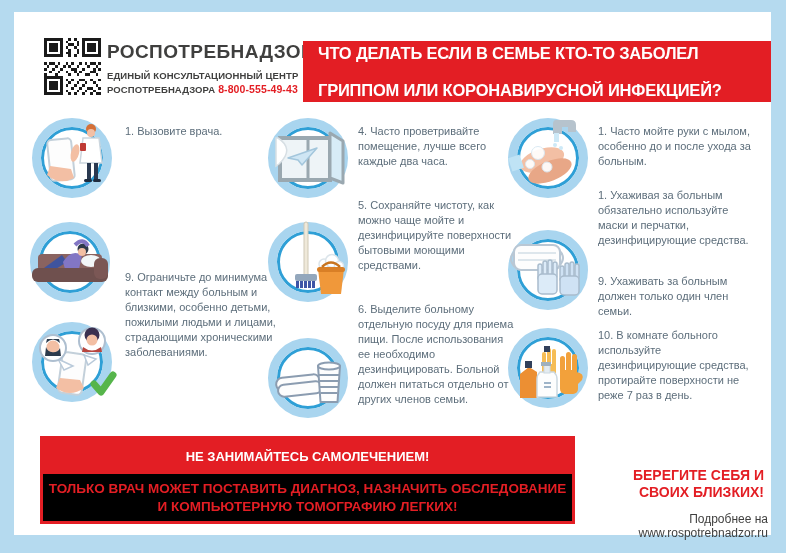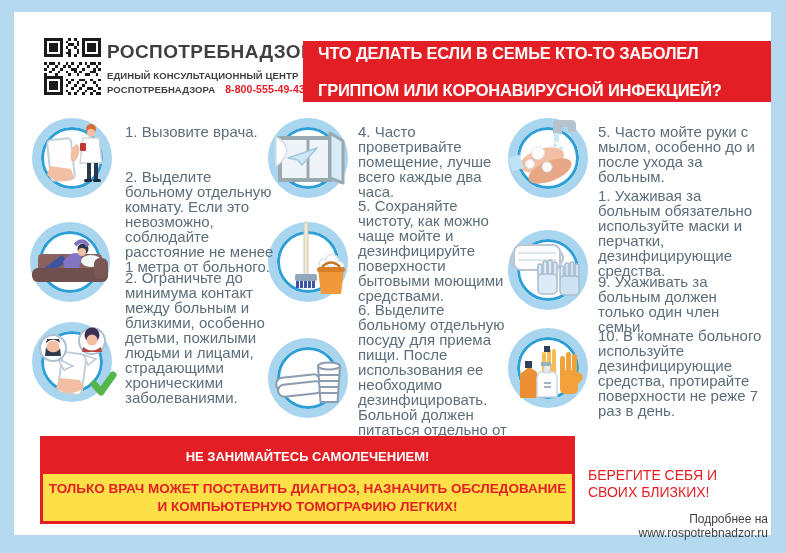--- a/index.html
+++ b/index.html
@@ -12,27 +12,27 @@
   *{margin:0;padding:0;box-sizing:border-box}
   body{font-family:"Liberation Sans",sans-serif;}
   .canvas{position:relative;width:786px;height:553px;background:#b5daef;overflow:hidden}
   .page{position:absolute;left:14px;top:12px;width:757px;height:523px;background:#fff}
 
   
   .qr{position:absolute;left:30px;top:26px;width:57px;height:57px}
   .brand-name{position:absolute;left:93px;top:29px;font-size:19px;font-weight:bold;color:var(--brand-text);letter-spacing:.4px;white-space:nowrap}
   .brand-sub{position:absolute;left:93px;font-size:9.5px;font-weight:bold;color:var(--brand-text);letter-spacing:.1px;white-space:nowrap}
   .sub1{top:58px}.sub2{top:71px}
-  .phone{color:var(--red);font-size:10.5px;font-weight:bold;margin-left:10px}
+  .phone{color:var(--red);font-size:10.5px;font-weight:bold;margin-left:3px}
   .banner{position:absolute;left:289px;top:29px;width:468px;height:61px;background:var(--red);color:#fff;
           display:flex;flex-direction:column;justify-content:center;padding-left:15px;gap:16px}
   .banner div{font-size:16.5px;font-weight:bold;line-height:21px;white-space:nowrap;letter-spacing:-.2px}
 
   
-  .item{position:absolute;color:var(--body-text);font-size:15px;line-height:15px}
+  .item{position:absolute;color:var(--body-text);font-size:11px;line-height:15px}
   .i1{left:111px;top:112px;width:152px}
   .i2{left:111px;top:157px;width:158px}
   .i3{left:111px;top:258px;width:152px}
   .i4{left:344px;top:112px;width:152px}
   .i5{left:344px;top:186px;width:158px}
   .i6{left:344px;top:290px;width:158px}
   .i7{left:584px;top:112px;width:164px}
   .i8{left:584px;top:176px;width:160px}
   .i9{left:584px;top:262px;width:160px}
   .i10{left:584px;top:316px;width:164px}
@@ -45,27 +45,27 @@
   .b4{left:254px;top:106px}
   .b5{left:254px;top:210px}
   .b6{left:254px;top:326px}
   .b7{left:494px;top:106px}
   .b8{left:494px;top:218px}
   .b10{left:494px;top:316px}
   .ring-outer{fill:none;stroke:var(--ring-light);stroke-width:9}
   .ring-inner{fill:#fff;stroke:var(--ring-dark);stroke-width:3}
 
   
-  .warning-box{position:absolute;left:26px;top:424px;width:535px;height:88px;background:#fde047;border:3px solid var(--red)}
+  .warning-box{position:absolute;left:26px;top:424px;width:535px;height:88px;background:#000000;border:3px solid var(--red)}
   .warning-head{height:35px;background:var(--red);display:flex;align-items:center;justify-content:center}
   .warning-head div{color:#fff;font-size:13px;font-weight:bold;white-space:nowrap}
   .warning-body{display:flex;flex-direction:column;align-items:center;justify-content:center;height:47px;gap:1px}
   .warning-body div{color:var(--red);font-size:13.5px;font-weight:bold;line-height:17px;white-space:nowrap}
-  .slogan{position:absolute;left:574px;top:455px;width:176px;text-align:left;color:var(--red);
-          font-size:14px;font-weight:normal;line-height:17px}
+  .slogan{position:absolute;left:574px;top:455px;width:176px;text-align:right;color:var(--red);
+          font-size:14px;font-weight:bold;line-height:17px}
   .more-info{position:absolute;left:570px;top:500px;width:184px;text-align:right;color:var(--brand-text);font-size:12px}
 </style>
 </head>
 <body>
 
 <div class="canvas">
   <div class="page">
 
     <svg class="qr" viewBox="0 0 21 21" shape-rendering="crispEdges">
       <rect width="21" height="21" fill="#fff"></rect>
@@ -267,26 +267,25 @@
       <path d="M32 44 h14 q3 3 3 7 v18 h-20 v-18 q0 -4 3 -7 z" fill="#fdfdfd" stroke="#ccd8e0" stroke-width="1.5"></path>
       <rect x="36" y="37" width="6" height="8" fill="#e4ebf0" stroke="#ccd8e0"></rect>
       <rect x="33" y="34" width="10" height="4" fill="#9fb0bd"></rect>
       <g stroke="#9fb4c8" stroke-width="2">
           <line x1="36" y1="55" x2="43" y2="55"></line>
           <line x1="36" y1="59" x2="43" y2="59"></line>
         </g>
     </svg>
 
     <div class="item i1">1. Вызовите врача.</div>
-    <div class="item i2">2. Выделите больному отдельную комнату. Если это невозможно, соблюдайте расстояние не менее 1 метра от больного.</div>
-    <div class="item i3">2. Ограничьте до минимума контакт между больным и близкими, особенно детьми, пожилыми людьми и лицами, страдающими хроническими заболеваниями.</div>
+    <div class="item i3">9. Ограничьте до минимума контакт между больным и близкими, особенно детьми, пожилыми людьми и лицами, страдающими хроническими заболеваниями.</div>
     <div class="item i4">4. Часто проветривайте помещение, лучше всего каждые два часа.</div>
     <div class="item i5">5. Сохраняйте чистоту, как можно чаще мойте и дезинфицируйте поверхности бытовыми моющими средствами.</div>
     <div class="item i6">6. Выделите больному отдельную посуду для приема пищи. После использования ее необходимо дезинфицировать. Больной должен питаться отдельно от других членов семьи.</div>
-    <div class="item i7">5. Часто мойте руки с мылом, особенно до и после ухода за больным.</div>
+    <div class="item i7">1. Часто мойте руки с мылом, особенно до и после ухода за больным.</div>
     <div class="item i8">1. Ухаживая за больным обязательно используйте маски и перчатки, дезинфицирующие средства.</div>
     <div class="item i9">9. Ухаживать за больным должен только один член семьи.</div>
     <div class="item i10">10. В комнате больного используйте дезинфицирующие средства, протирайте поверхности не реже 7 раз в день.</div>
 
     <div class="warning-box">
       <div class="warning-head">
         <div>НЕ ЗАНИМАЙТЕСЬ САМОЛЕЧЕНИЕМ!</div>
       </div>
       <div class="warning-body">
         <div>ТОЛЬКО ВРАЧ МОЖЕТ ПОСТАВИТЬ ДИАГНОЗ, НАЗНАЧИТЬ ОБСЛЕДОВАНИЕ</div>

